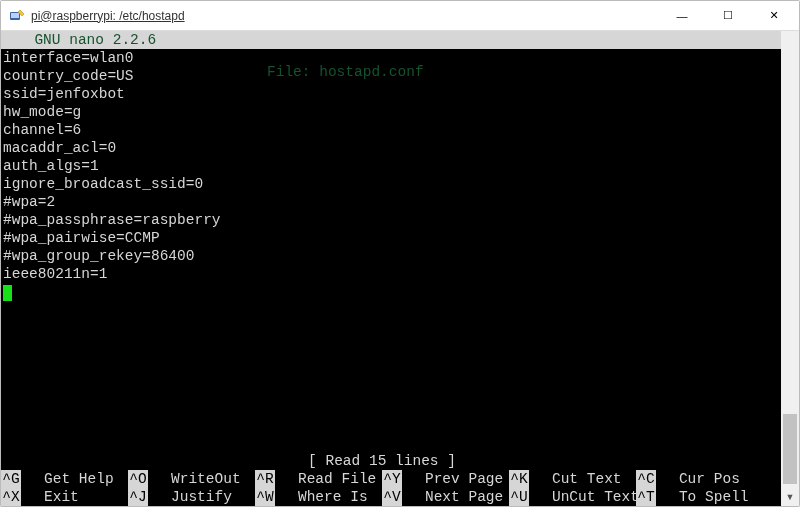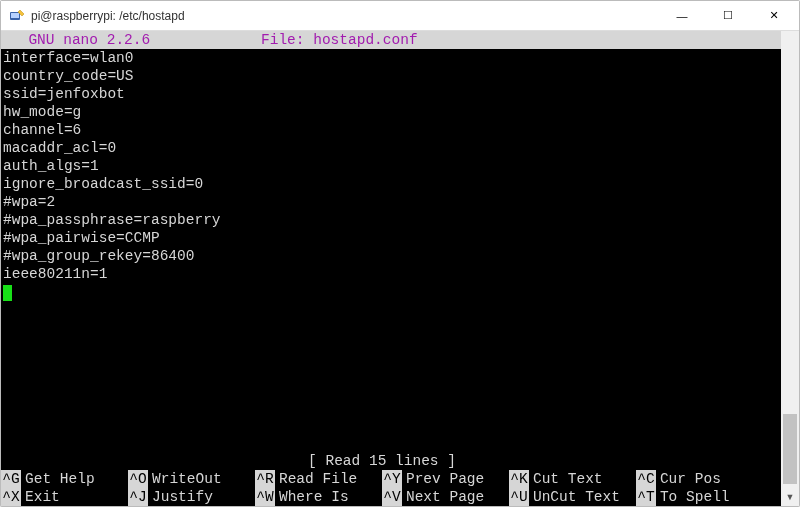--- a/index.html
+++ b/index.html
@@ -1,37 +1,37 @@
 <!DOCTYPE html>
 <html><head>
 <meta charset="utf-8">
 <style>
   * { margin: 0; padding: 0; box-sizing: border-box; }
   html, body { width: 800px; height: 507px; font-family: "Segoe UI", Tahoma, sans-serif; background: #f0f0f0; overflow: hidden; }
   .window { width: 800px; height: 507px; background: #fff; border: 1px solid #bbb; border-radius: 2px; display: flex; flex-direction: column; box-shadow: 0 2px 10px rgba(0,0,0,0.15); }
   .titlebar { height: 30px; background: #fff; display: flex; align-items: center; padding: 0 2px 0 8px; border-bottom: 1px solid #ddd; }
   .titlebar-icon { width: 16px; height: 16px; margin-right: 6px; display: flex; align-items: center; justify-content: center; }
-  .titlebar-text { flex: 1; font-size: 12px; color: #333; }
+  .titlebar-text { flex: 1; font-size: 12px; color: #333; text-decoration: underline; }
   .winbtns { display: flex; height: 100%; }
   .winbtn { width: 46px; height: 100%; display: flex; align-items: center; justify-content: center; font-size: 11px; color: #000; cursor: default; }
   .term-wrap { flex: 1; background: #000; display: flex; position: relative; }
   .terminal { flex: 1; font-family: Consolas, "Courier New", monospace; font-size: 14.5px; line-height: 18px; color: #d6d6d6; position: relative; overflow: hidden; }
-  .topbar { background: #d6d6d6; color: #a21caf; height: 18px; display: flex; padding: 0 10px; }
+  .topbar { background: #d6d6d6; color: #14532d; height: 18px; display: flex; padding: 0 16px; }
   .tb-left { width: 250px; white-space: pre; }
-  .tb-center { white-space: pre; }
+  .tb-center { white-space: pre; margin-top: 32px; }
   .editor { padding: 0 2px 0 2px; }
   .editor-line { white-space: pre; color: #d6d6d6; height: 18px; }
   .cursor { display: inline-block; width: 9px; height: 16px; background: #18e018; vertical-align: bottom; }
   .statusbar { position: absolute; left: 0; right: 18px; bottom: 36px; text-align: center; color: #d6d6d6; height: 18px; }
   .statusbox { display:inline-block; white-space: pre; }
   .shortcuts { position: absolute; left: 0; right: 18px; bottom: 0; height: 36px; }
   .sc-row { display: flex; height: 18px; }
   .sc-cell { display: flex; width: 16.666%; }
   .sc-key { background: #d6d6d6; color: #000; padding: 0 0px; min-width: 20px; text-align: center; }
-  .sc-label { color: #d6d6d6; padding-left: 4px; white-space: pre; }
+  .sc-label { color: #d6d6d6; padding-left: 4px; white-space: pre; margin-left: 19px; }
   .term-scroll { width: 18px; background: #f0f0f0; position: relative; }
   .term-scroll .track { position: absolute; top: 0; bottom: 18px; left: 0; right: 0; background: #f0f0f0; }
   .term-scroll .thumb { position: absolute; left: 2px; right: 2px; bottom: 22px; height: 70px; background: #c2c2c2; }
   .term-scroll .downbtn { position: absolute; left: 0; right: 0; bottom: 0; height: 18px; background: #f0f0f0; display:flex; align-items:center; justify-content:center; color:#555; font-size:9px; }
 </style>
 </head>
 <body>
 
 <div class="window">
 

